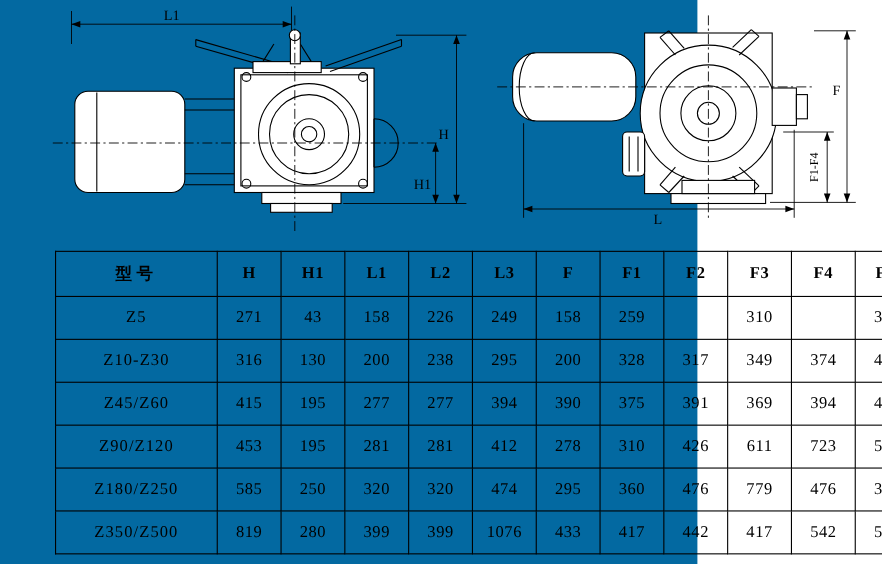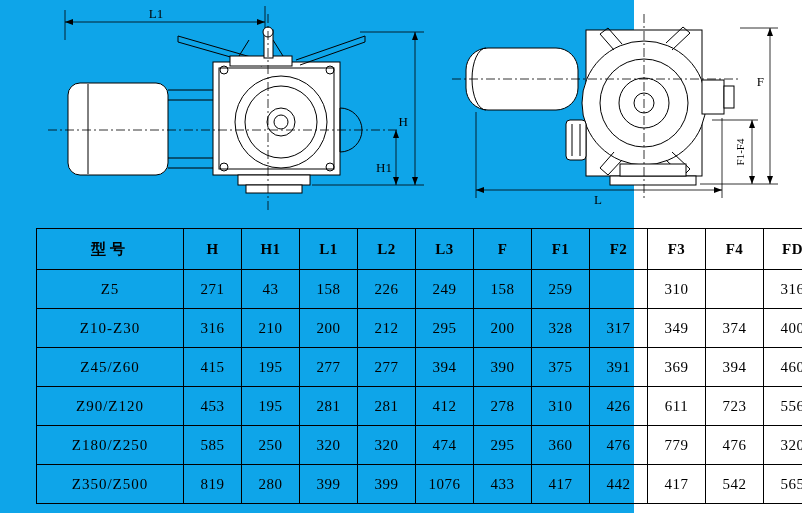--- a/index.html
+++ b/index.html
@@ -11,33 +11,33 @@
     width: 802px;
     height: 513px;
     font-family: "Liberation Serif", serif;
     color: #000000;
     overflow: hidden;
   }
   #page {
     position: relative;
     width: 634px;
     height: 513px;
-    background: #0ea5e9;
+    background: #0369a1;
     text-decoration: underline;
   }
   #drawing {
     position: absolute;
     left: 0;
     top: 0;
     width: 802px;
     height: 225px;
   }
   #table-wrap {
     position: absolute;
-    left: 36px;
+    left: 50px;
     top: 228px;
     width: 727px;
   }
   table.spec {
     border-collapse: collapse;
     width: 727px;
     table-layout: fixed;
   }
   table.spec td, table.spec th {
     border: 1px solid #000000;
@@ -296,23 +296,23 @@
           <td>158</td>
           <td>259</td>
           <td></td>
           <td>310</td>
           <td></td>
           <td>316</td>
         </tr>
         <tr>
           <td class="model-cell">Z10-Z30</td>
           <td>316</td>
-          <td>210</td>
+          <td>130</td>
           <td>200</td>
-          <td>212</td>
+          <td>238</td>
           <td>295</td>
           <td>200</td>
           <td>328</td>
           <td>317</td>
           <td>349</td>
           <td>374</td>
           <td>400</td>
         </tr>
         <tr>
           <td class="model-cell">Z45/Z60</td>

